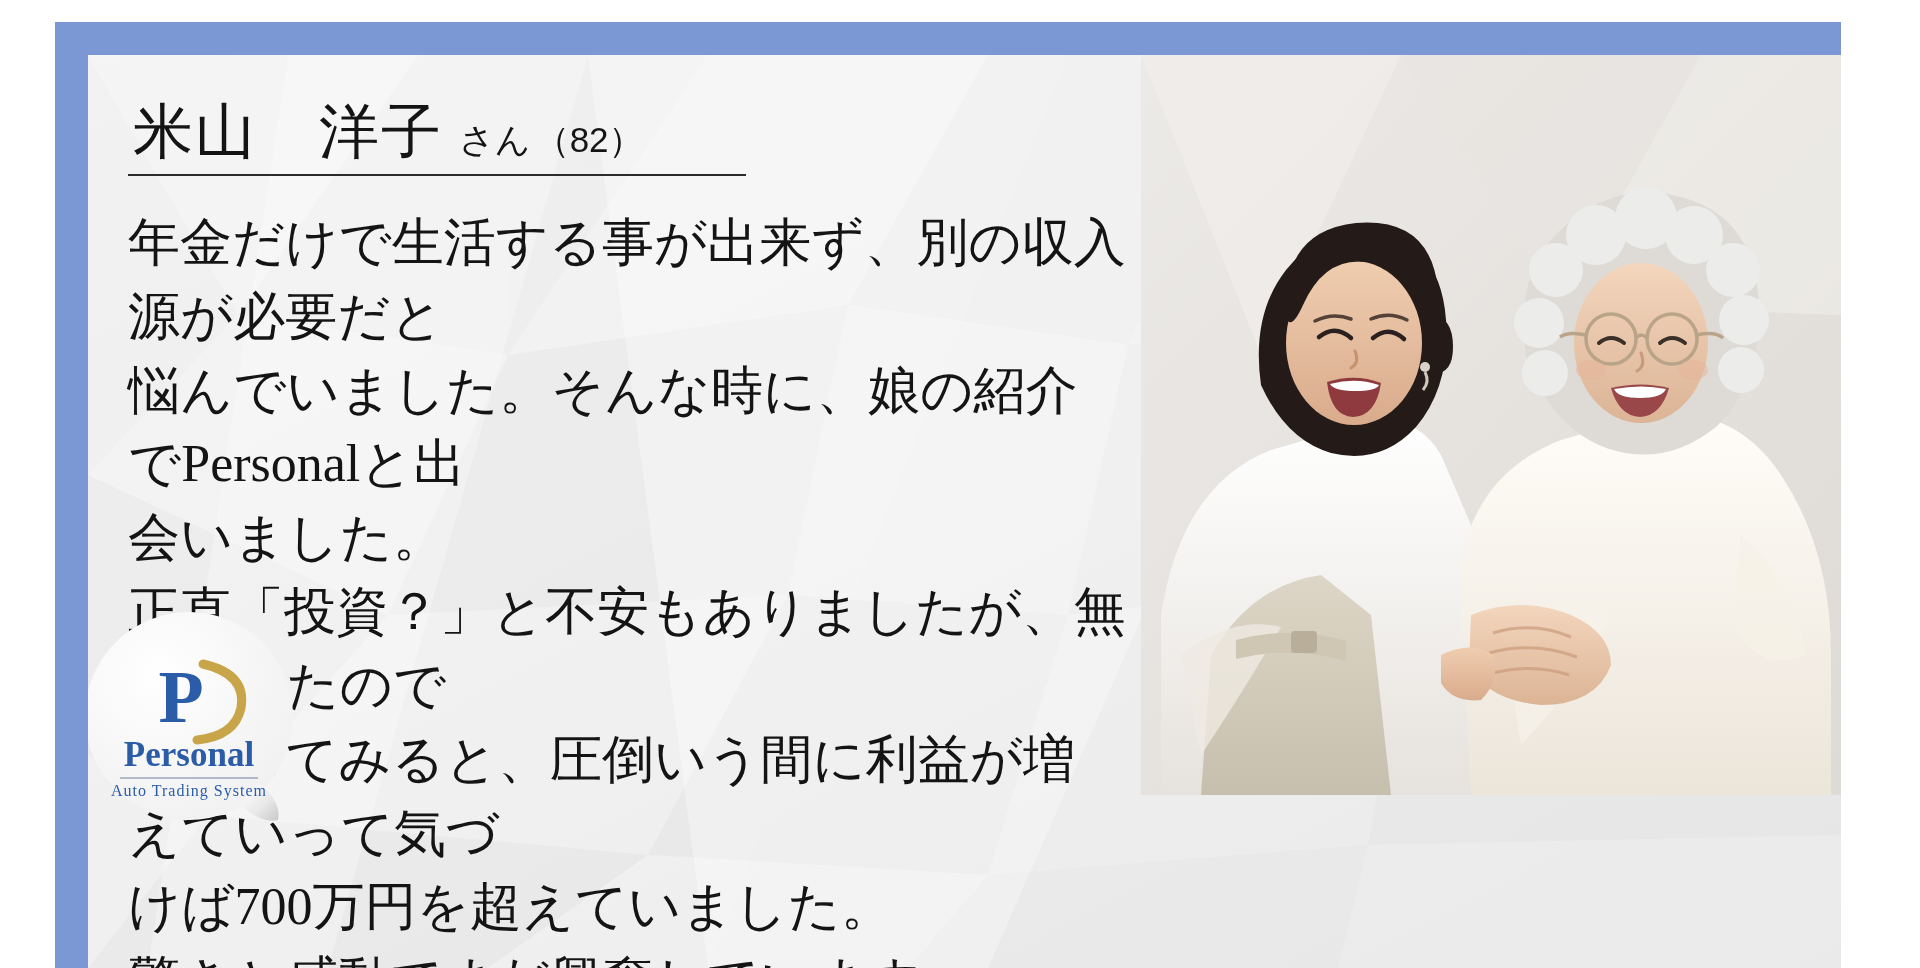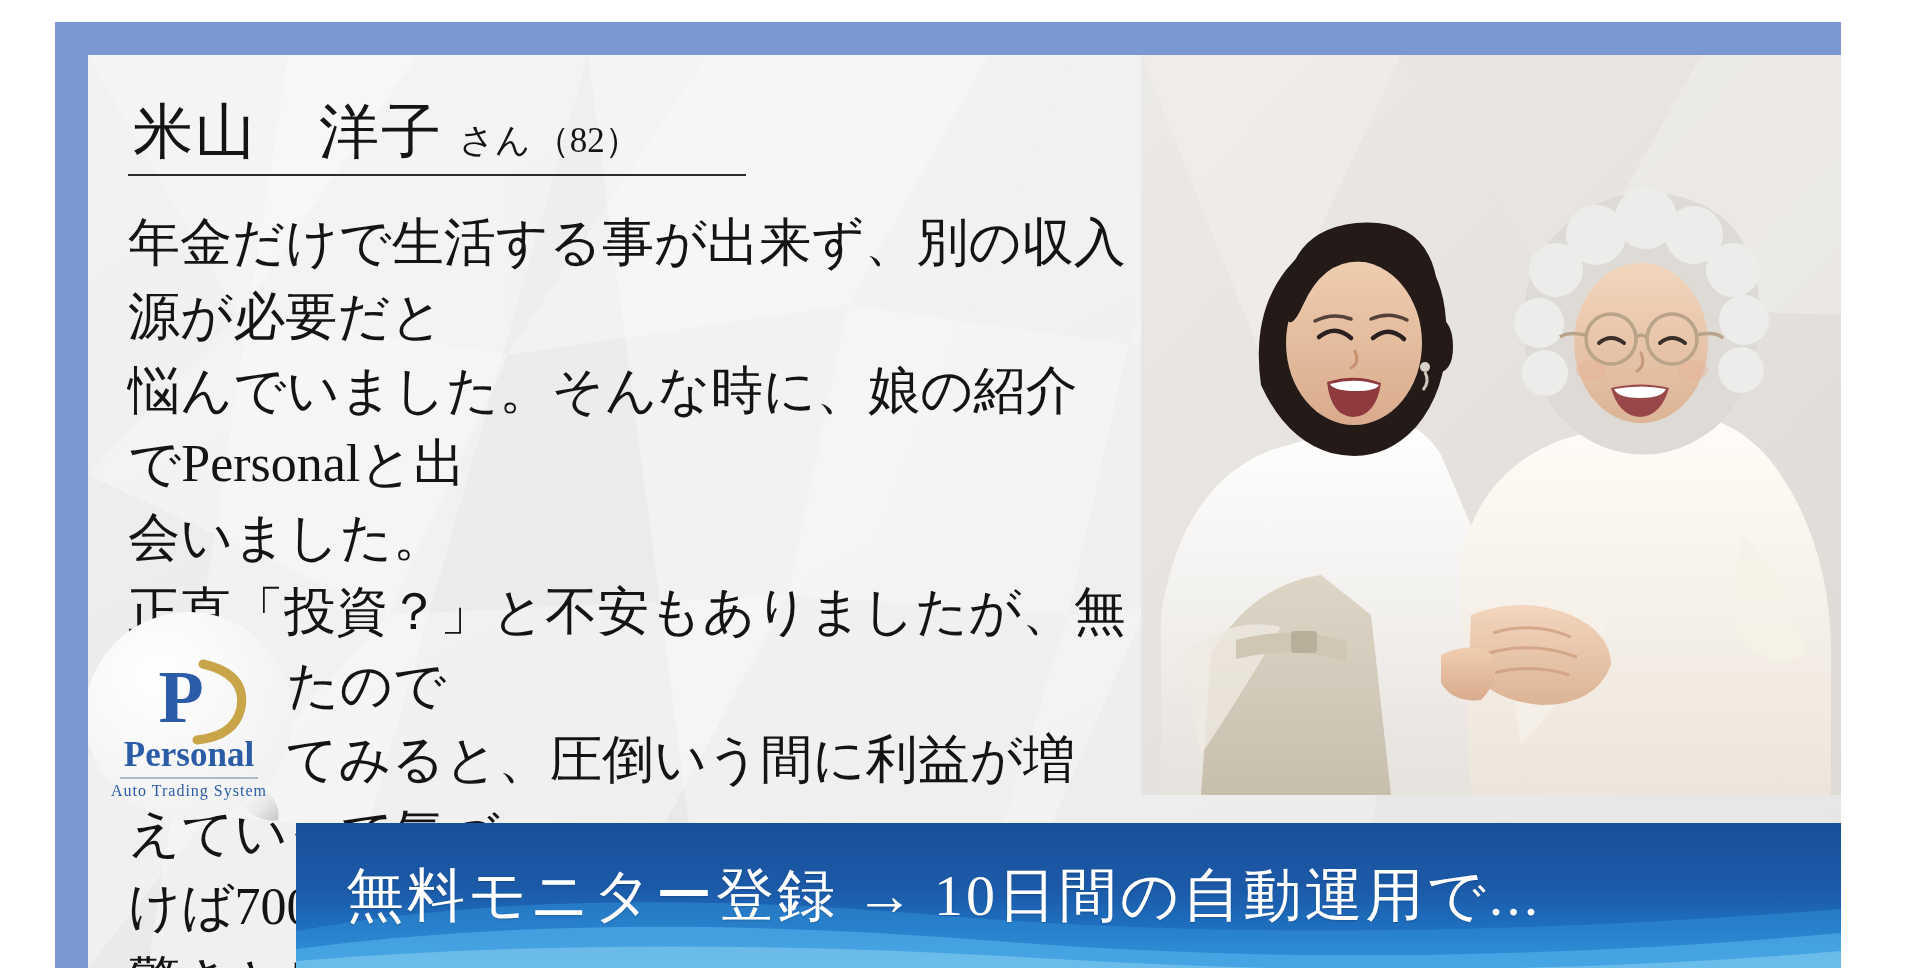--- a/index.html
+++ b/index.html
@@ -43,21 +43,21 @@
   .name-main {
     font-size:60px; line-height:1.05; color:#141414; letter-spacing:2px;
     font-family:"Liberation Serif", serif;
   }
   .name-suffix {
     font-size:35px; color:#141414; margin-left:16px;
     font-family:Liberation Mono, monospace;
   }
   .name-age {
     font-size:35px; color:#141414; margin-left:4px;
-    font-family:Liberation Serif, serif;
+    font-family:Liberation Sans, sans-serif;
     margin-top:20px;
   }
   .rule {
     margin-top:10px; width:618px; height:0;
     border-top:2px solid #2b2b2b;
   }
 
   .body-text {
     margin-top:30px;
     font-size:52px;
@@ -294,25 +294,15 @@
         <g transform="translate(117,86)">
           <path d="M14,-28 Q58,-18 52,16 Q46,44 8,48" stroke="#c9a54a" stroke-width="9" fill="none" stroke-linecap="round"></path>
           <text x="-8" y="30" text-anchor="middle" font-family="Liberation Serif, serif" font-size="74" fill="#2b5ca8" font-weight="700">P</text>
         </g>
         <text x="117" y="160" text-anchor="middle" font-family="Liberation Serif, serif" font-size="35" fill="#2b5ca8" font-weight="700">Personal</text>
         <line x1="48" y1="172" x2="186" y2="172" stroke="#9aa6bb" stroke-width="1.5"></line>
         <text x="117" y="190" text-anchor="middle" font-family="Liberation Serif, serif" font-size="16" fill="#2b5ca8" letter-spacing="1">Auto Trading System</text>
       </svg>
     </div>
 
-    <div class="banner">
-      <div class="swoosh">
-        <svg viewBox="0 0 1545 145" preserveAspectRatio="none">
-          <path d="M0,145 L0,108 Q260,60 640,92 Q1040,126 1545,86 L1545,145 Z" fill="#2f8ed6" opacity=".55"></path>
-          <path d="M0,145 L0,126 Q300,86 700,118 Q1100,150 1545,110 L1545,145 Z" fill="#55b4ea" opacity=".6"></path>
-          <path d="M0,145 L0,138 Q340,110 760,136 Q1160,160 1545,128 L1545,145 Z" fill="#8fd3f4" opacity=".5"></path>
-        </svg>
-      </div>
-      <div class="banner-text">無料モニター登録 → 10日間の自動運用で...</div>
-    </div>
 
   </div>
 </div>
 
 </body></html>

